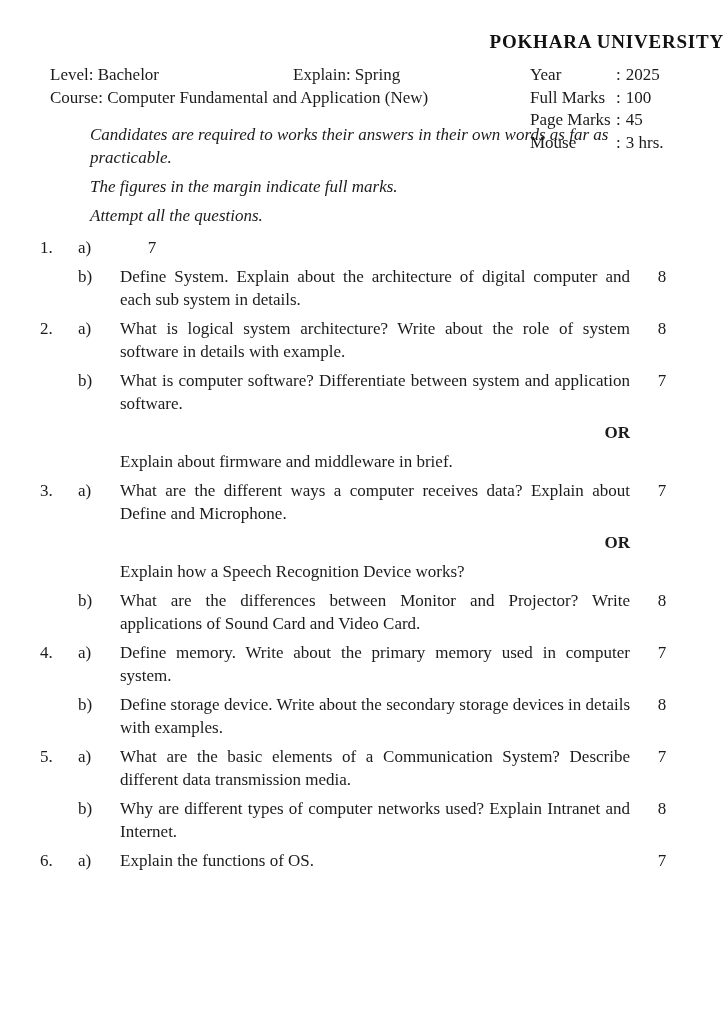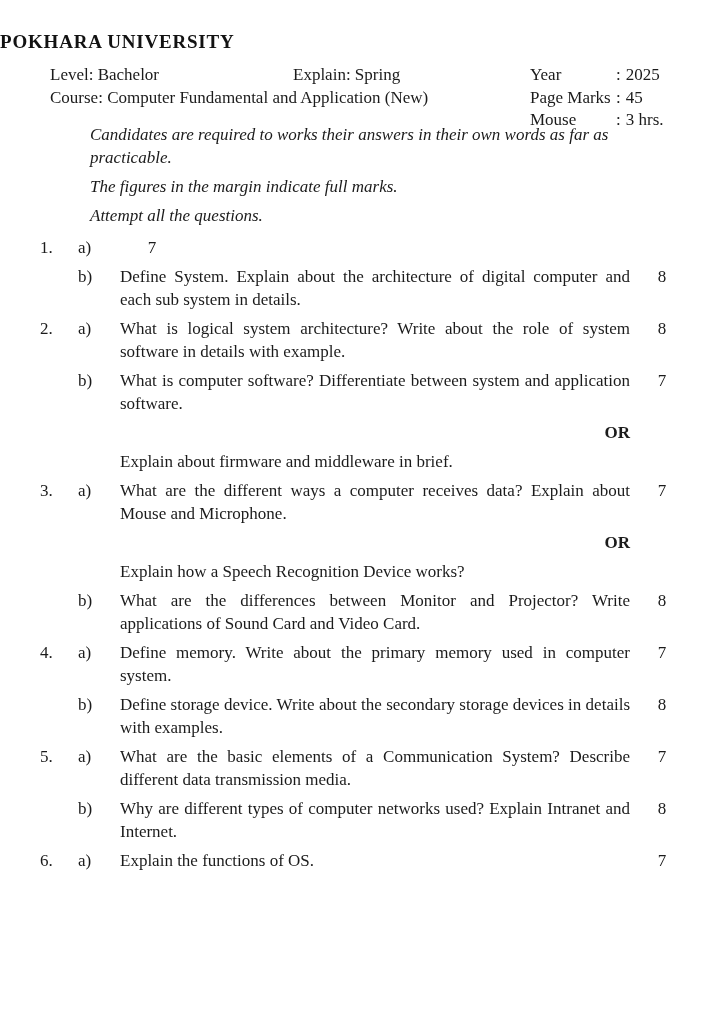--- a/index.html
+++ b/index.html
@@ -14,21 +14,21 @@
     margin: 0 auto;
     background: #ffffff;
     font-family: "Liberation Serif", "DejaVu Serif", serif;
     font-size: 17px;
     color: #1b1b1b;
     overflow: hidden;
   }
   .title {
     margin: 0;
     padding-top: 31px;
-    text-align: left;
+    text-align: right;
     font-size: 19px;
     font-weight: bold;
     letter-spacing: 0.8px;
     color: #121212;
   }
   .header-info {
     position: relative;
     margin: 11px 30px 0 50px;
     line-height: 22.5px;
   }
@@ -135,20 +135,23 @@
         <span>Level: Bachelor</span>
         <span class="semester">Explain: Spring</span>
       </div>
       <div class="info-line">Course: Computer Fundamental and Application (New)</div>
     </div>
     <div class="info-right">
       <div class="meta-row">
         <span class="meta-label">Year</span><span class="meta-sep">:</span><span class="meta-value">2025</span>
       </div>
       <div class="meta-row">
+        <span class="meta-label">Full Marks</span><span class="meta-sep">:</span><span class="meta-value">100</span>
+      </div>
+      <div class="meta-row">
         <span class="meta-label">Page Marks</span><span class="meta-sep">:</span><span class="meta-value">45</span>
       </div>
       <div class="meta-row">
         <span class="meta-label">Mouse</span><span class="meta-sep">:</span><span class="meta-value">3 hrs.</span>
       </div>
     </div>
   </div>
 
   <div class="instructions">
     <p class="inst inst-first">Candidates are required to works their answers in their own words as far as practicable.</p>
@@ -185,21 +188,21 @@
       <span class="q-marks">7</span>
     </div>
 
     <div class="or-row">OR</div>
 
     <div class="alt-row">Explain about firmware and middleware in brief.</div>
 
     <div class="q-row">
       <span class="q-num">3.</span>
       <span class="q-letter">a)</span>
-      <span class="q-text">What are the different ways a computer receives data? Explain about Mouse and Microphone.</span>
+      <span class="q-text">What are the different ways a computer receives data? Explain about Define and Microphone.</span>
       <span class="q-marks">7</span>
     </div>
 
     <div class="or-row">OR</div>
 
     <div class="alt-row">Explain how a Speech Recognition Device works?</div>
 
     <div class="q-row">
       <span class="q-num"></span>
       <span class="q-letter">b)</span>

